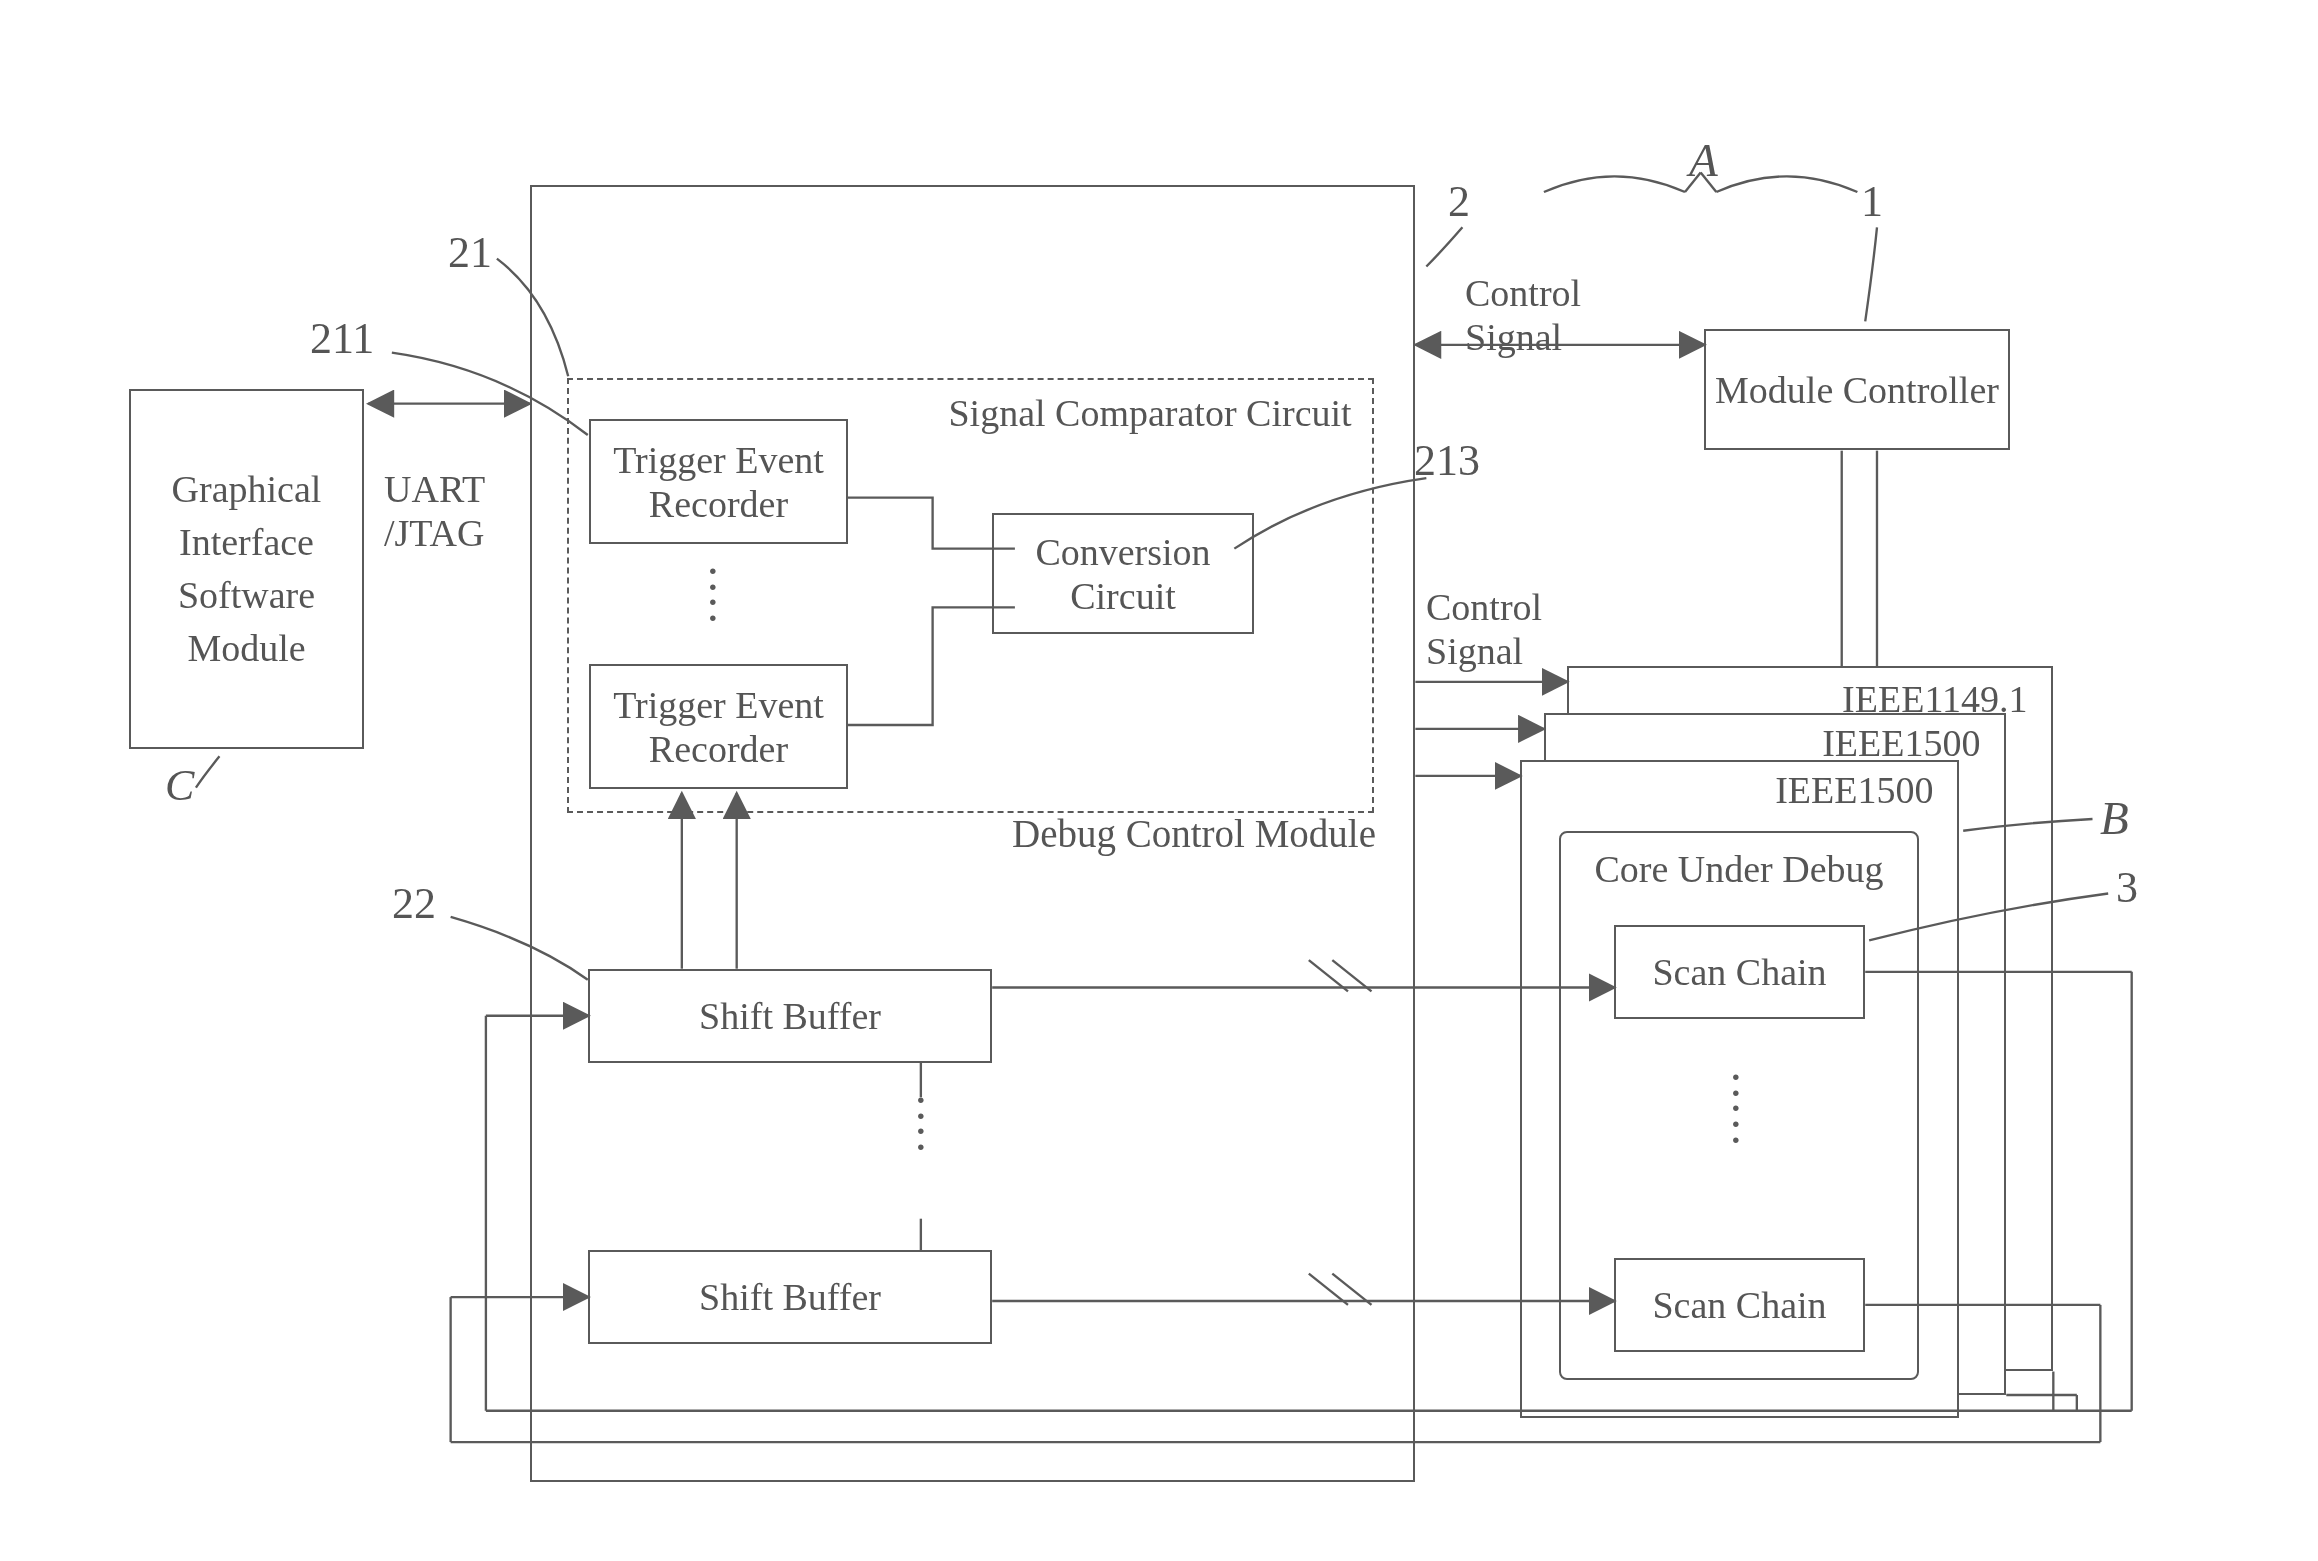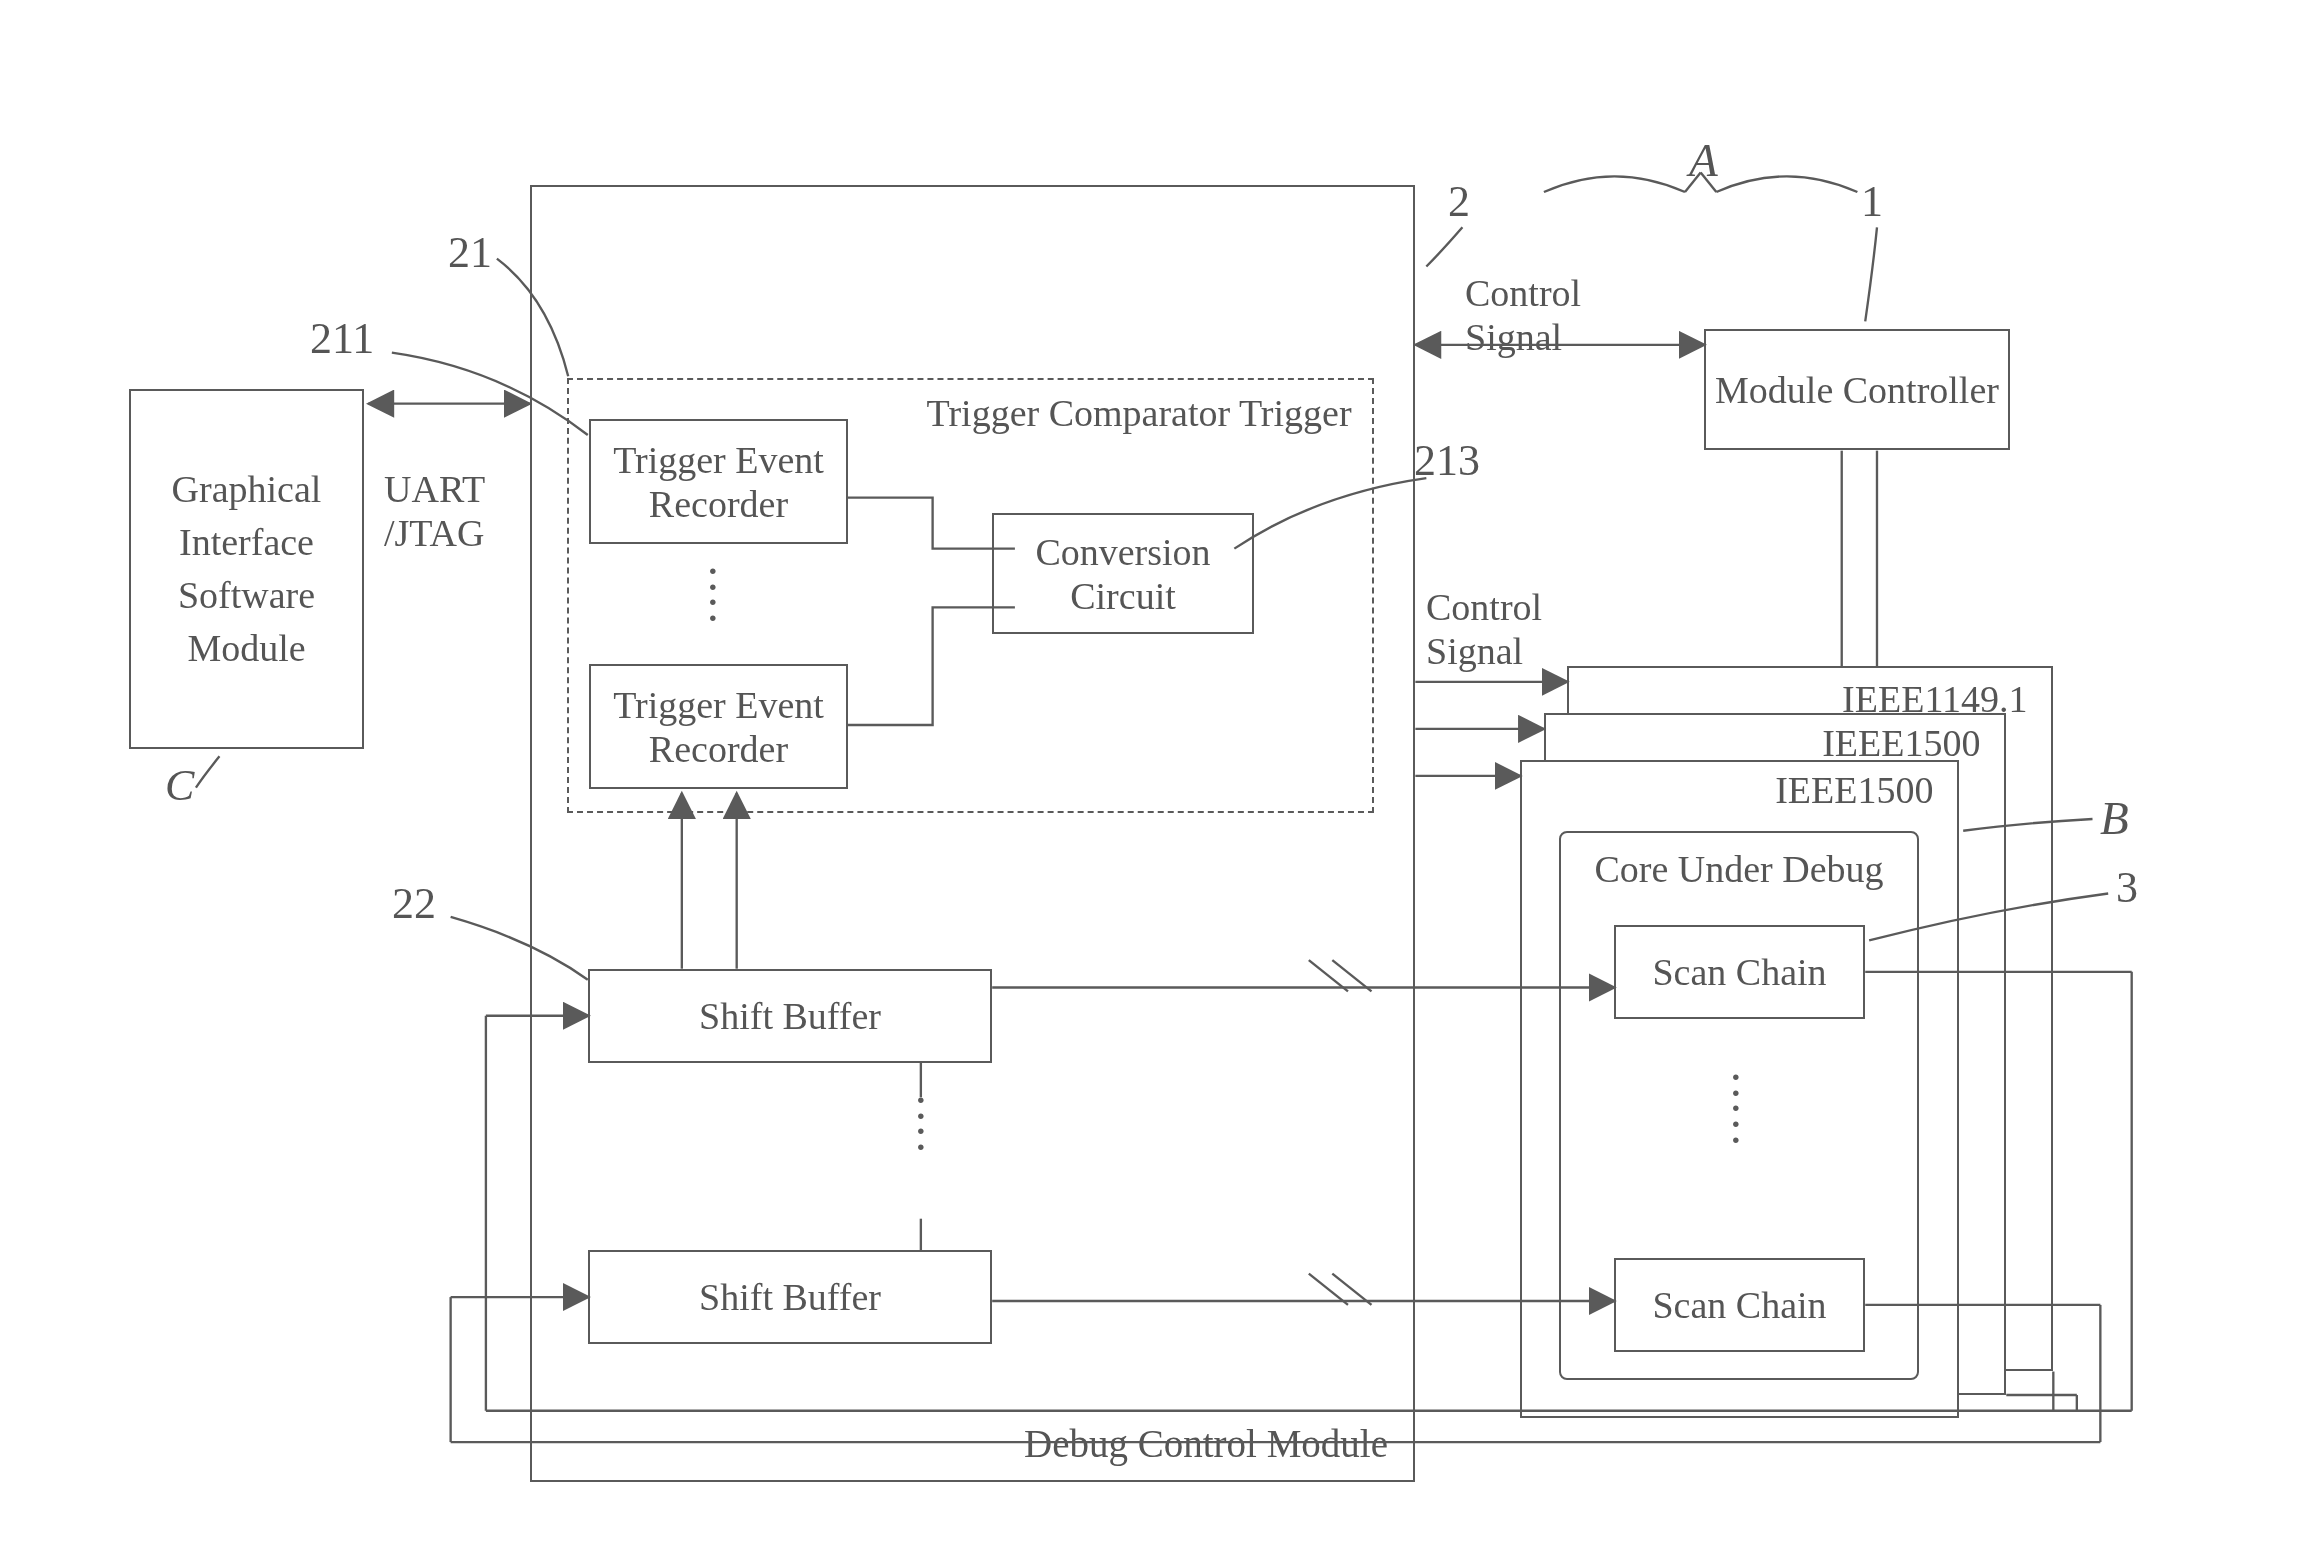--- a/index.html
+++ b/index.html
@@ -50,26 +50,26 @@
     line-height: 15.7px;
   }
 </style>
 </head>
 <body>
 
 <div class="box" style="left:129px; top:389px; width:235px; height:360px; white-space:pre-line; line-height:1.4;">
   <span>Graphical<br>Interface<br>Software<br>Module</span>
 </div>
 
-<div class="box" style="left:530px; top:185px; width:885px; height:1297px; align-items:flex-end; justify-content:flex-end; padding:14px 25px;">
+<div class="box" style="left:530px; top:185px; width:885px; height:1297px; align-items:center; justify-content:flex-end; padding:14px 37px;">
   <span style="font-size:39px;">Debug Control Module</span>
 </div>
 
 <div class="box dashed" style="left:567px; top:378px; width:807px; height:435px; align-items:flex-start; justify-content:flex-end; padding:11px 20.4px; background:transparent;">
-  <span>Trigger Comparator Trigger</span>
+  <span>Signal Comparator Circuit</span>
 </div>
 
 <div class="box" style="left:589px; top:419px; width:259px; height:125px; white-space:pre-line;">
   <span>Trigger Event<br>Recorder</span>
 </div>
 
 <div class="box" style="left:589px; top:664px; width:259px; height:125px; white-space:pre-line;">
   <span>Trigger Event<br>Recorder</span>
 </div>
 

